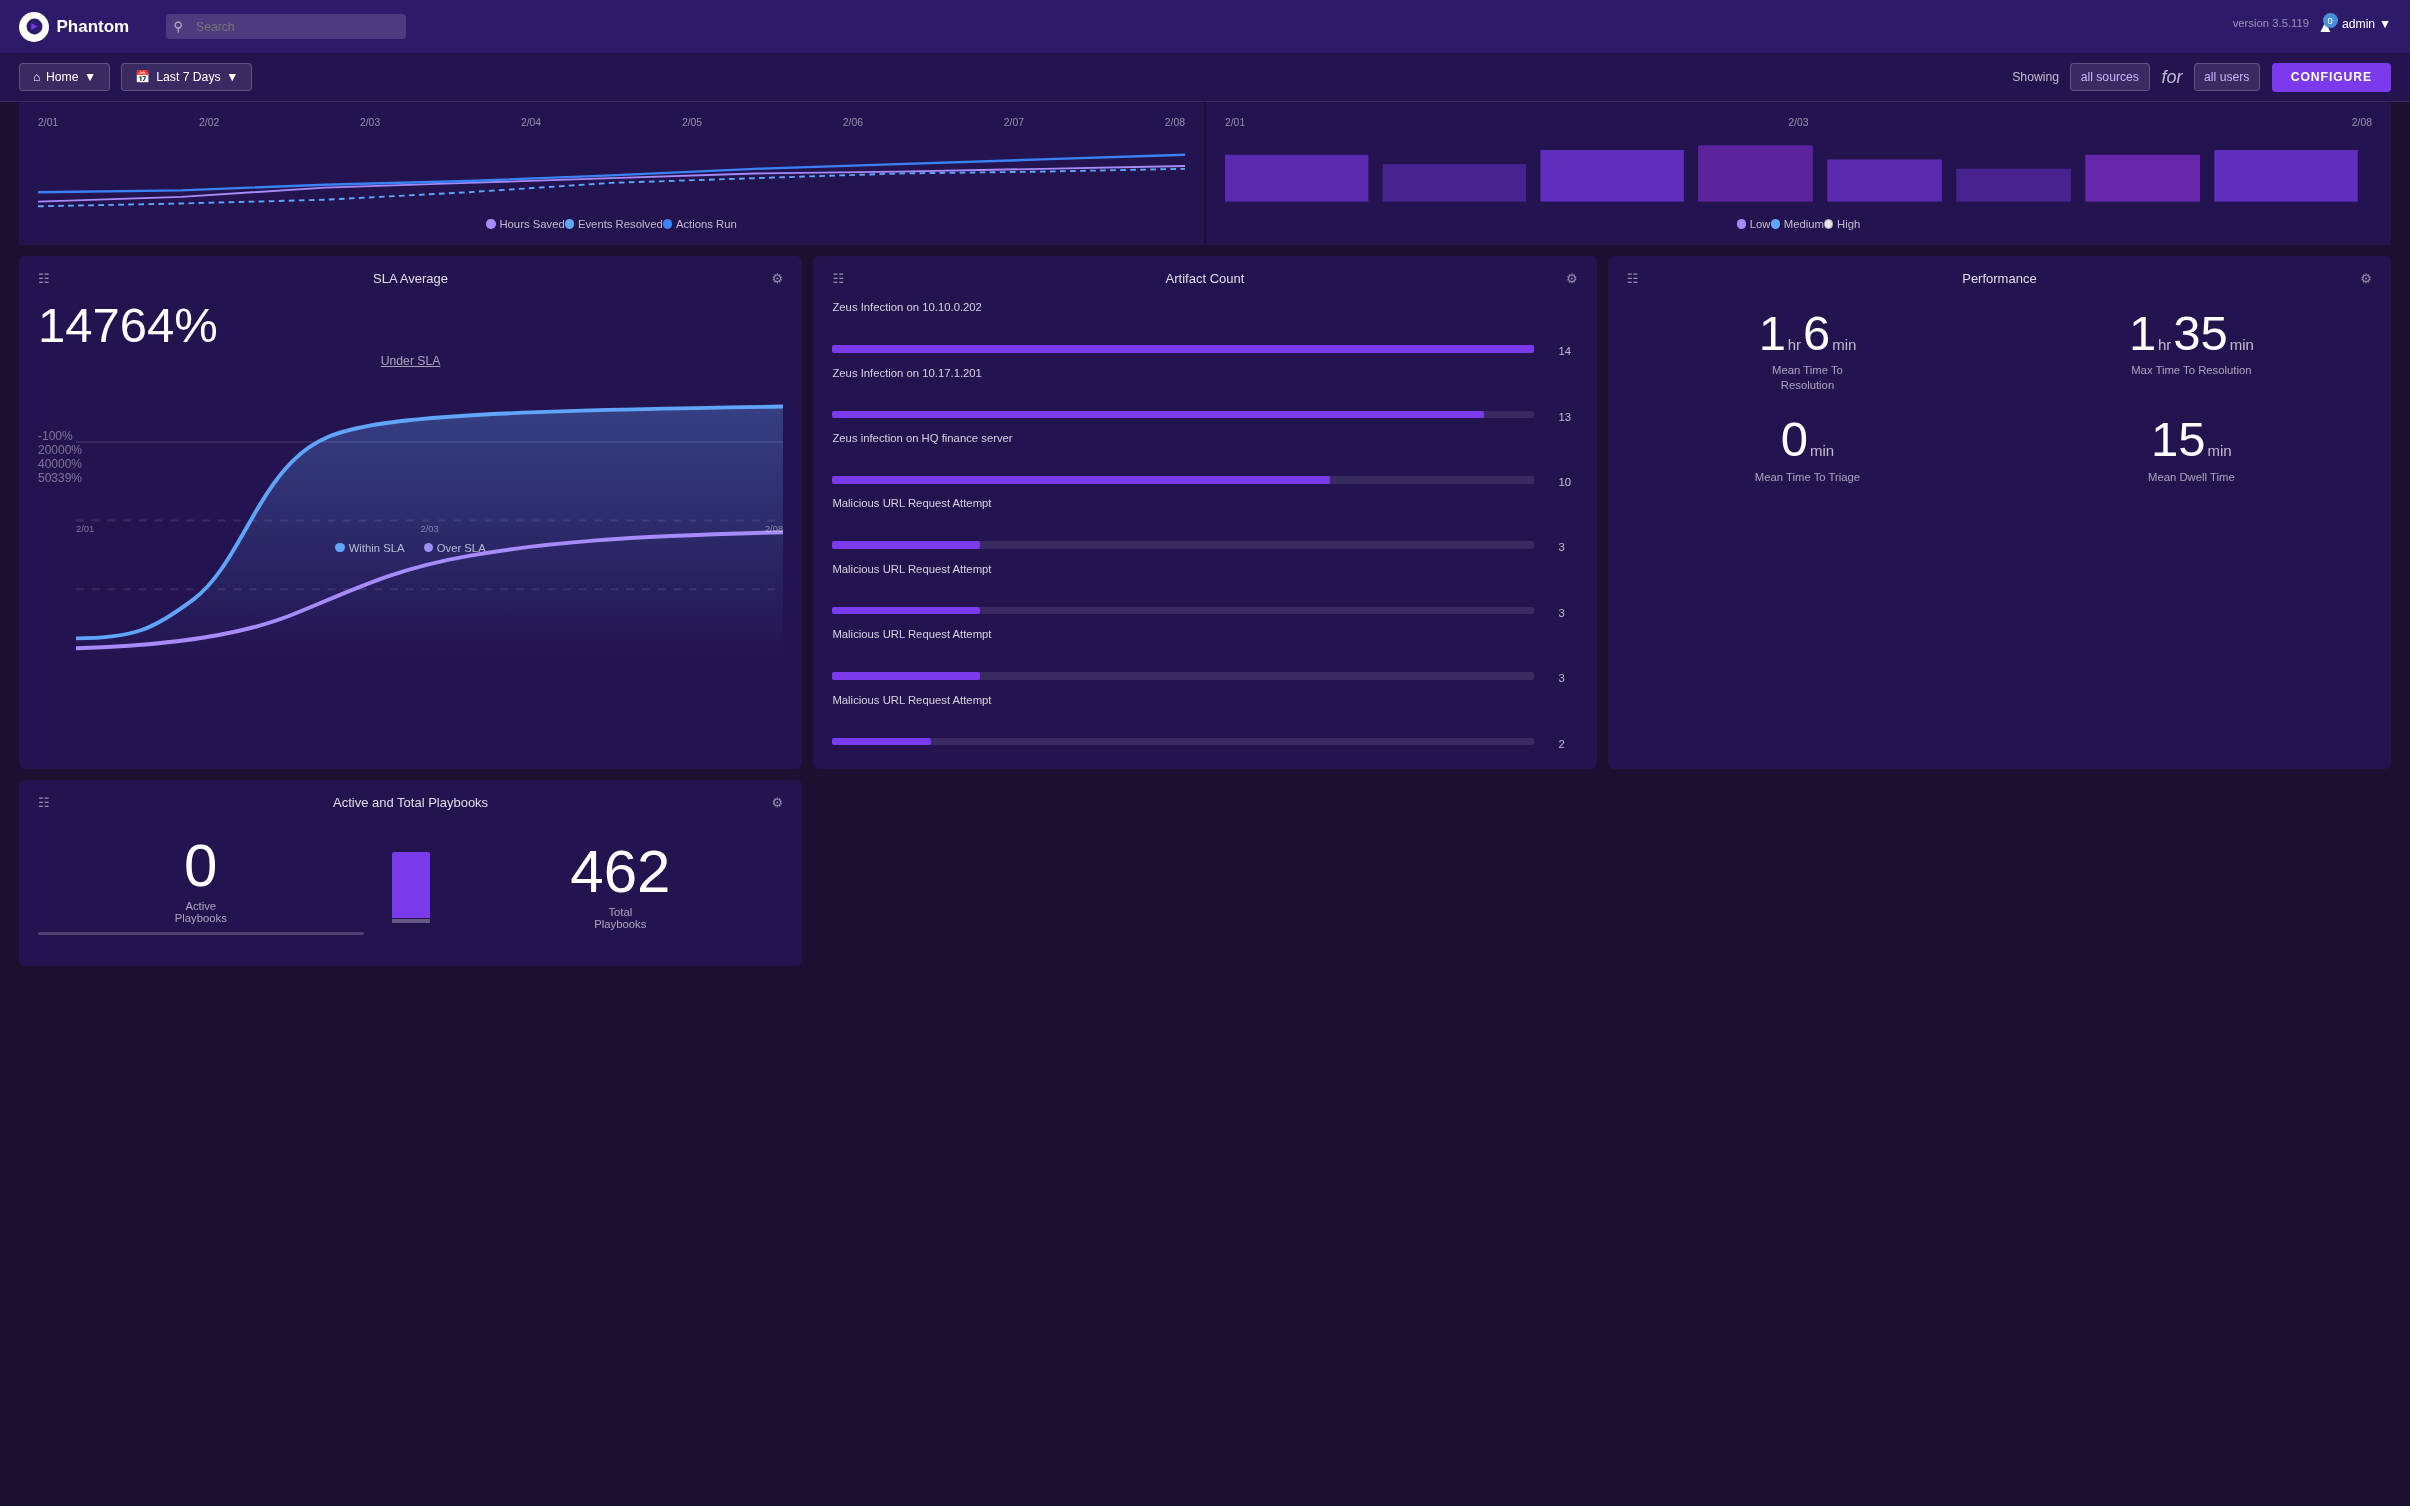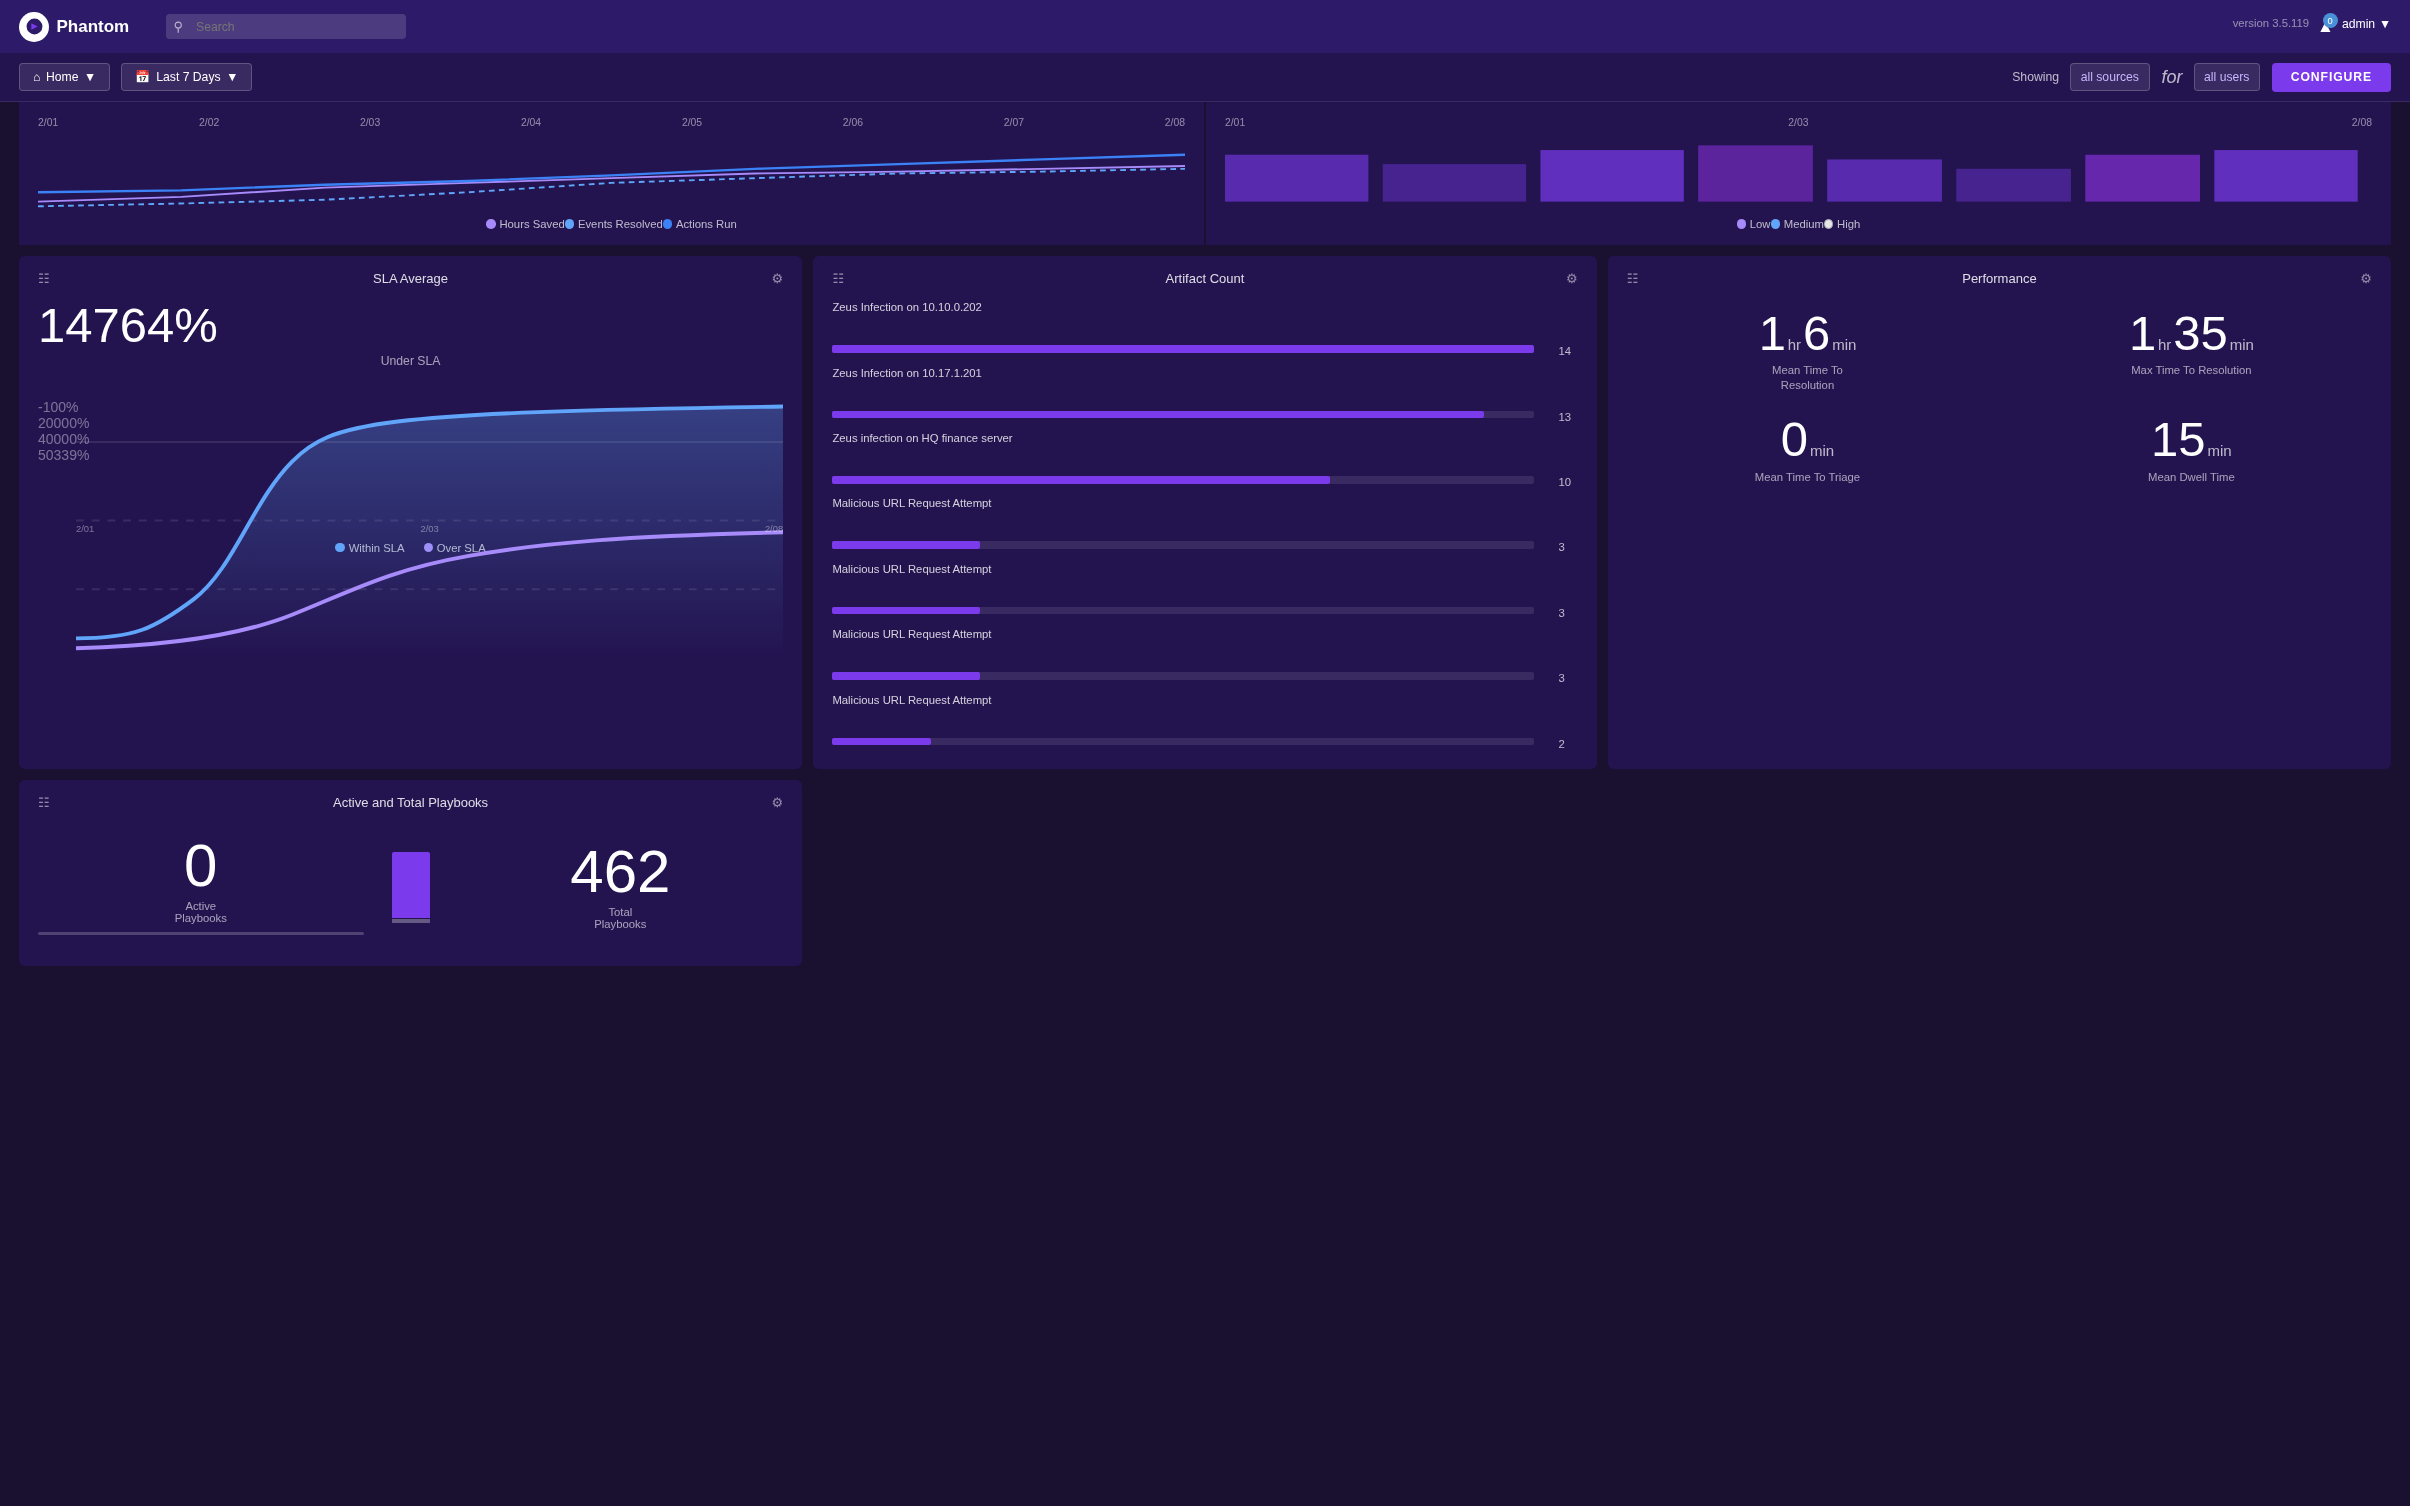--- a/index.html
+++ b/index.html
@@ -247,34 +247,35 @@
       text-align: left;
       line-height: 1;
       color: #fff;
     }
     .sla-label {
       text-align: center;
       color: rgba(255,255,255,0.6);
       font-size: 12.2px;
       margin-top: 3.8px;
       margin-bottom: 15px;
+      text-decoration: underline;
     }
     .sla-chart-area {
       height: 151px;
       position: relative;
     }
     .sla-y-labels {
       position: absolute;
       left: 0;
       top: 16px;
       bottom: 19px;
       display: flex;
       flex-direction: column;
-      justify-content: flex-start;
-      font-size: 14px;
+      justify-content: center;
+      font-size: 12px;
       color: rgba(255,255,255,0.4);
     }
     .sla-x-labels {
       position: absolute;
       bottom: 0;
       left: 38px;
       right: 0;
       display: flex;
       justify-content: space-between;
       font-size: 9.4px;

